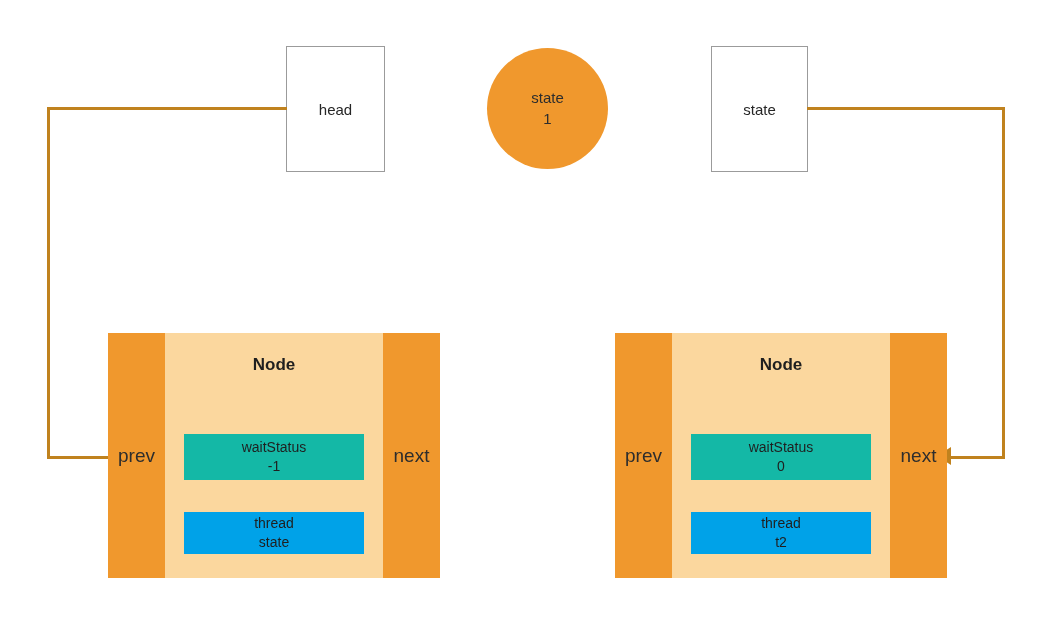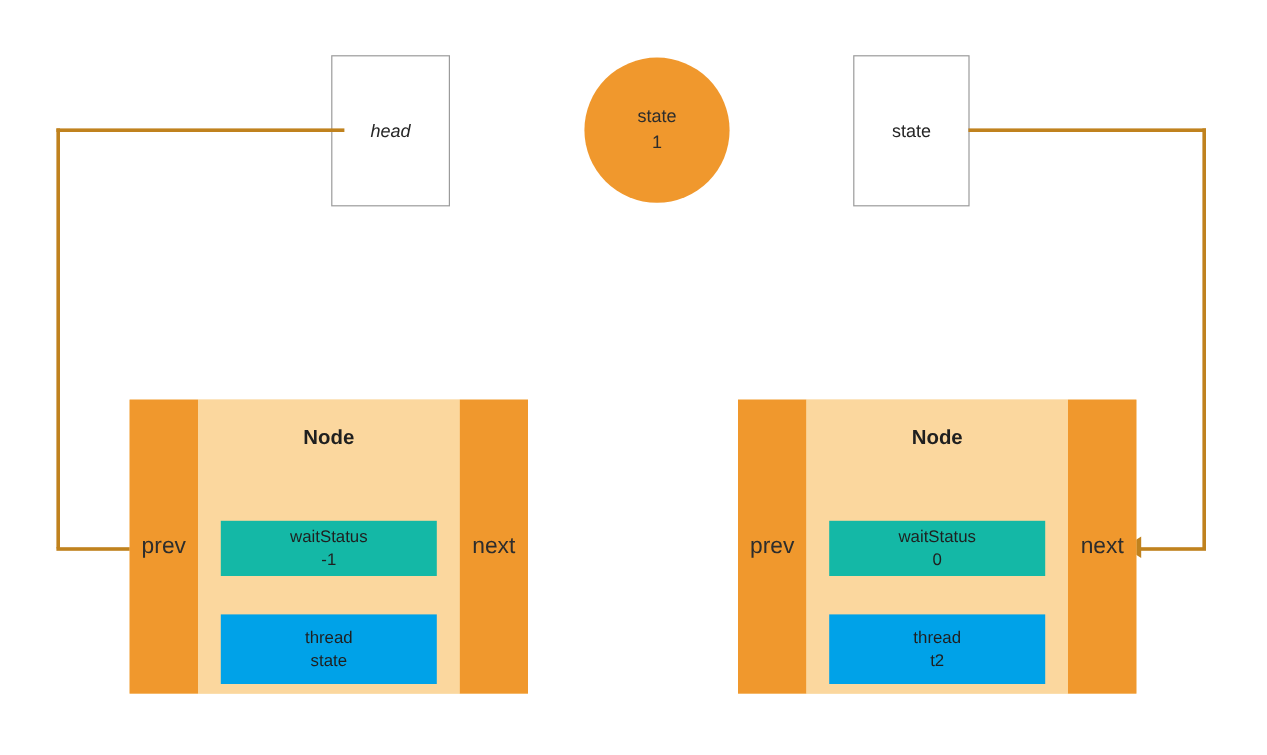--- a/index.html
+++ b/index.html
@@ -23,21 +23,21 @@
     position: absolute;
     background: #ffffff;
     border: 1px solid #9b9b9b;
     box-sizing: border-box;
     display: flex;
     align-items: center;
     justify-content: center;
     font-size: 15px;
     color: #262626;
   }
-  #head-box { left: 276px; top: 46px;  width: 99px;  height: 126px; font-style: italic; }
+  #head-box { left: 286px; top: 46px;  width: 99px;  height: 126px; }
   #tail-box { left: 711px; top: 46px;  width: 97px;  height: 126px; }
 
   
   #state-circle {
     position: absolute;
     left: 487px;
     top: 48px;
     width: 121px;
     height: 121px;
     border-radius: 50%;
@@ -98,21 +98,21 @@
     color: #1f1f1f;
     line-height: 1.35;
   }
   .field-waitstatus {
     top: 101px;
     height: 46px;
     background: #14b8a6;
   }
   .field-thread {
     top: 179px;
-    height: 58px;
+    height: 42px;
     background: #00A2E8;
   }
 
   
   .line {
     position: absolute;
     background: #C0821E;
   }
   .line-h { height: 3px; }
   .line-v { width: 3px; }

